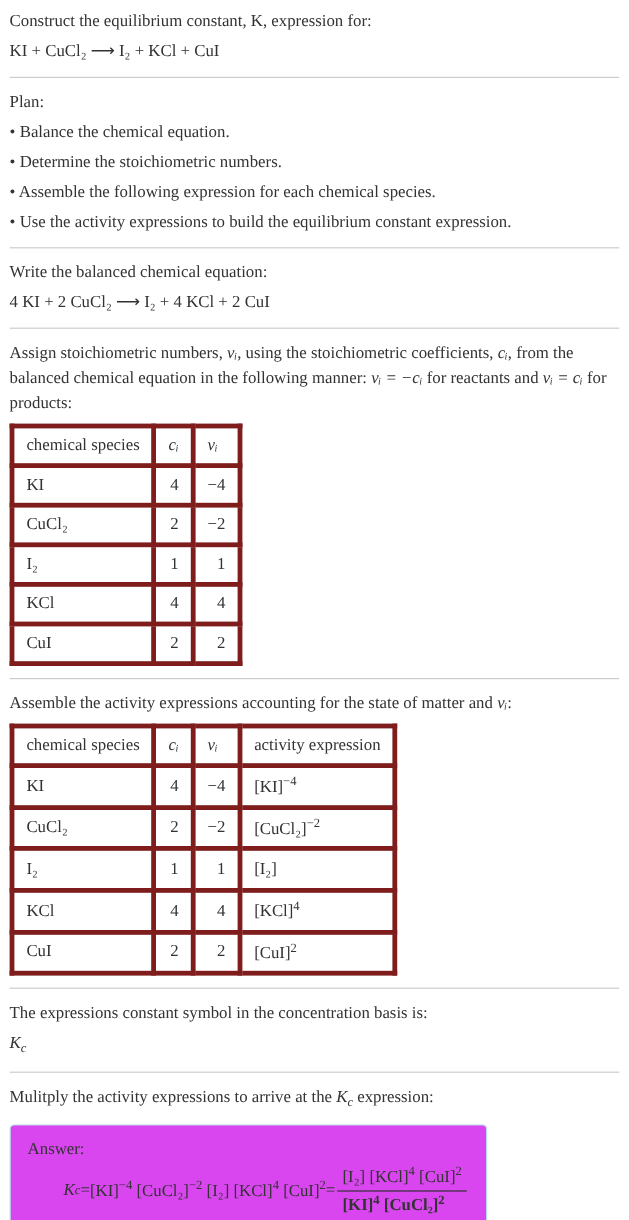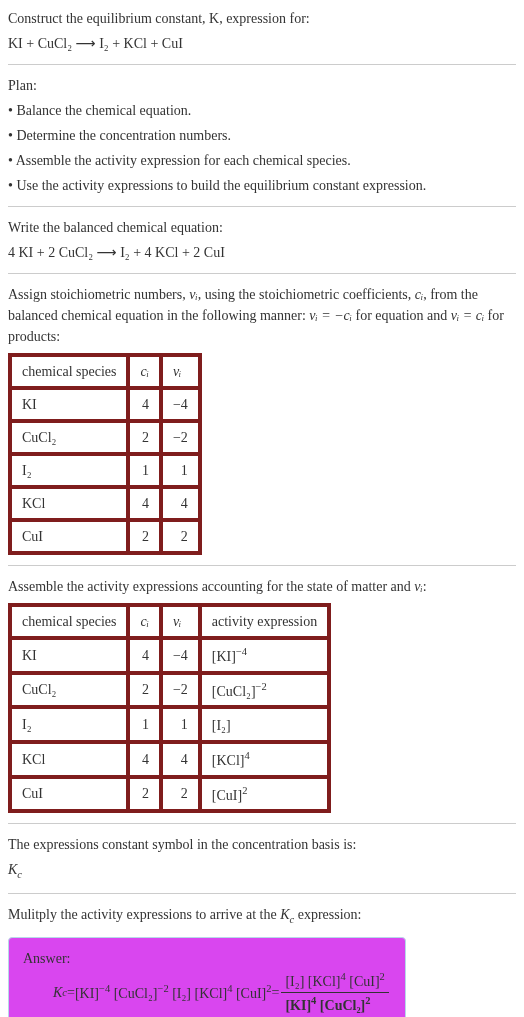--- a/index.html
+++ b/index.html
@@ -79,33 +79,33 @@
 
 
 
 <div class="p">Construct the equilibrium constant, K, expression for:</div>
 <div class="p">KI + CuCl₂ ⟶ I₂ + KCl + CuI</div>
 
 <hr>
 
 <div class="p">Plan:</div>
 <div class="p">• Balance the chemical equation.</div>
-<div class="p">• Determine the concentration numbers.</div>
-<div class="p">• Assemble the activity expression for each chemical species.</div>
+<div class="p">• Determine the stoichiometric numbers.</div>
+<div class="p">• Assemble the following expression for each chemical species.</div>
 <div class="p">• Use the activity expressions to build the equilibrium constant expression.</div>
 
 <hr>
 
 <div class="p">Write the balanced chemical equation:</div>
 <div class="p">4 KI + 2 CuCl₂ ⟶ I₂ + 4 KCl + 2 CuI</div>
 
 <hr>
 
 <div class="p">
-  <span>Assign stoichiometric numbers, </span><span class="ital">νᵢ</span><span>, using the stoichiometric coefficients, </span><span class="ital">cᵢ</span><span>, from the balanced chemical equation in the following manner: </span><span class="ital">νᵢ = −cᵢ</span><span> for equation and </span><span class="ital">νᵢ = cᵢ</span><span> for products:</span>
+  <span>Assign stoichiometric numbers, </span><span class="ital">νᵢ</span><span>, using the stoichiometric coefficients, </span><span class="ital">cᵢ</span><span>, from the balanced chemical equation in the following manner: </span><span class="ital">νᵢ = −cᵢ</span><span> for reactants and </span><span class="ital">νᵢ = cᵢ</span><span> for products:</span>
 </div>
 
 <table>
   <tbody>
       <tr>
     <th>chemical species</th>
     <th><span class="ital">cᵢ</span></th>
     <th><span class="ital">νᵢ</span></th>
   </tr>
   <tr>

